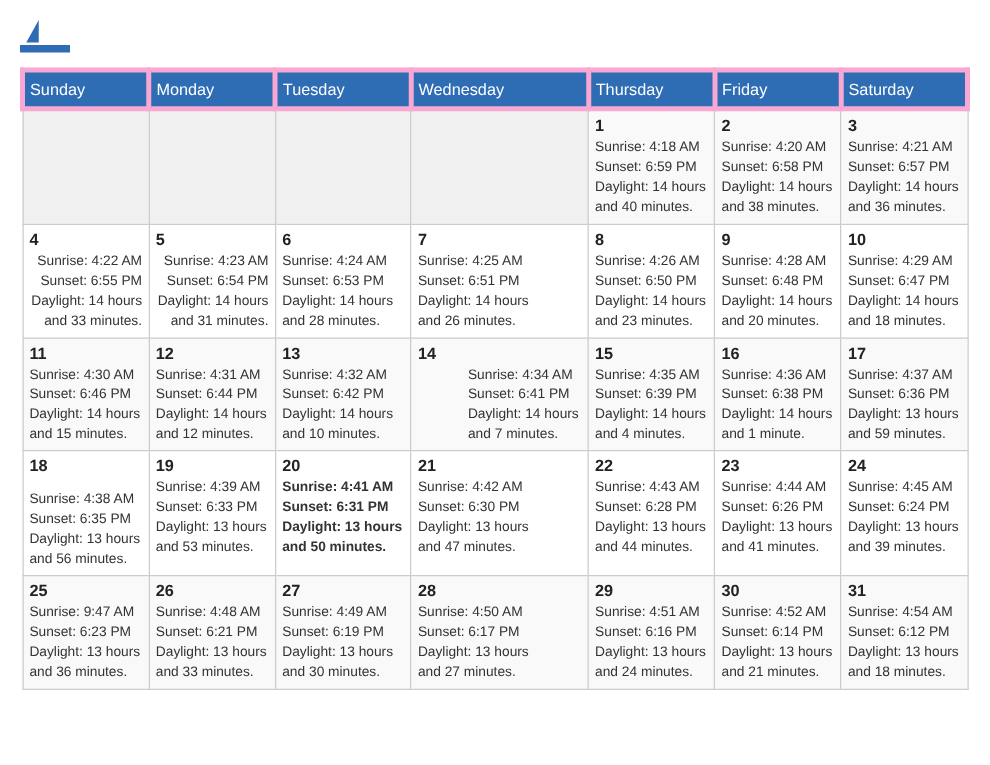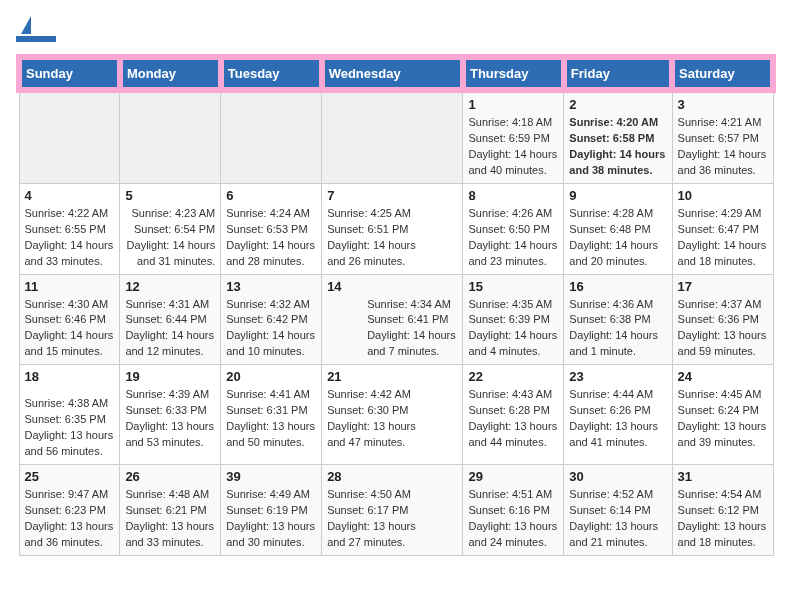--- a/index.html
+++ b/index.html
@@ -46,22 +46,22 @@
       font-size: 11px;
     }
     thead tr {
       background: #2e6db4;
       color: #fff;
     }
     thead th {
       padding: 6px 4px;
       text-align: left;
       font-size: 13px;
-      font-weight: bold;
-      border: 6px solid #f9a8d4;
+      font-weight: normal;
+      border: 4px solid #f9a8d4;
     }
     tbody tr {
       vertical-align: top;
     }
     tbody td {
       border: 1px solid #ccc;
       padding: 4px 5px;
       vertical-align: top;
       min-height: 80px;
       height: 88px;
@@ -148,37 +148,37 @@
         <td class="empty-cell"></td>
         <td>
           <span class="day-num">1</span>
           <div class="day-info" style="white-space: pre-line;">Sunrise: 4:18 AM
 Sunset: 6:59 PM
 Daylight: 14 hours
 and 40 minutes.</div>
         </td>
         <td>
           <span class="day-num">2</span>
-          <div class="day-info" style="white-space: pre-line; font-weight: bold;">Sunrise: 4:20 AM
+          <div class="day-info" style="white-space: pre-line;">Sunrise: 4:20 AM
 Sunset: 6:58 PM
 Daylight: 14 hours
 and 38 minutes.</div>
         </td>
         <td>
           <span class="day-num">3</span>
           <div class="day-info" style="white-space: pre-line;">Sunrise: 4:21 AM
 Sunset: 6:57 PM
 Daylight: 14 hours
 and 36 minutes.</div>
         </td>
       </tr>
       <tr>
         <td>
           <span class="day-num">4</span>
-          <div class="day-info" style="white-space: pre-line;">Sunrise: 4:22 AM
+          <div class="day-info" style="white-space: pre-line; text-align: right;">Sunrise: 4:22 AM
 Sunset: 6:55 PM
 Daylight: 14 hours
 and 33 minutes.</div>
         </td>
         <td>
           <span class="day-num">5</span>
           <div class="day-info" style="white-space: pre-line; text-align: right;">Sunrise: 4:23 AM
 Sunset: 6:54 PM
 Daylight: 14 hours
 and 31 minutes.</div>
@@ -280,21 +280,21 @@
         </td>
         <td>
           <span class="day-num">19</span>
           <div class="day-info" style="white-space: pre-line;">Sunrise: 4:39 AM
 Sunset: 6:33 PM
 Daylight: 13 hours
 and 53 minutes.</div>
         </td>
         <td>
           <span class="day-num">20</span>
-          <div class="day-info" style="white-space: pre-line;">Sunrise: 4:41 AM
+          <div class="day-info" style="white-space: pre-line; font-weight: bold;">Sunrise: 4:41 AM
 Sunset: 6:31 PM
 Daylight: 13 hours
 and 50 minutes.</div>
         </td>
         <td>
           <span class="day-num">21</span>
           <div class="day-info" style="white-space: pre-line;">Sunrise: 4:42 AM
 Sunset: 6:30 PM
 Daylight: 13 hours
 and 47 minutes.</div>
@@ -330,21 +330,21 @@
 and 36 minutes.</div>
         </td>
         <td>
           <span class="day-num">26</span>
           <div class="day-info" style="white-space: pre-line;">Sunrise: 4:48 AM
 Sunset: 6:21 PM
 Daylight: 13 hours
 and 33 minutes.</div>
         </td>
         <td>
-          <span class="day-num">39</span>
+          <span class="day-num">27</span>
           <div class="day-info" style="white-space: pre-line;">Sunrise: 4:49 AM
 Sunset: 6:19 PM
 Daylight: 13 hours
 and 30 minutes.</div>
         </td>
         <td>
           <span class="day-num">28</span>
           <div class="day-info" style="white-space: pre-line;">Sunrise: 4:50 AM
 Sunset: 6:17 PM
 Daylight: 13 hours

